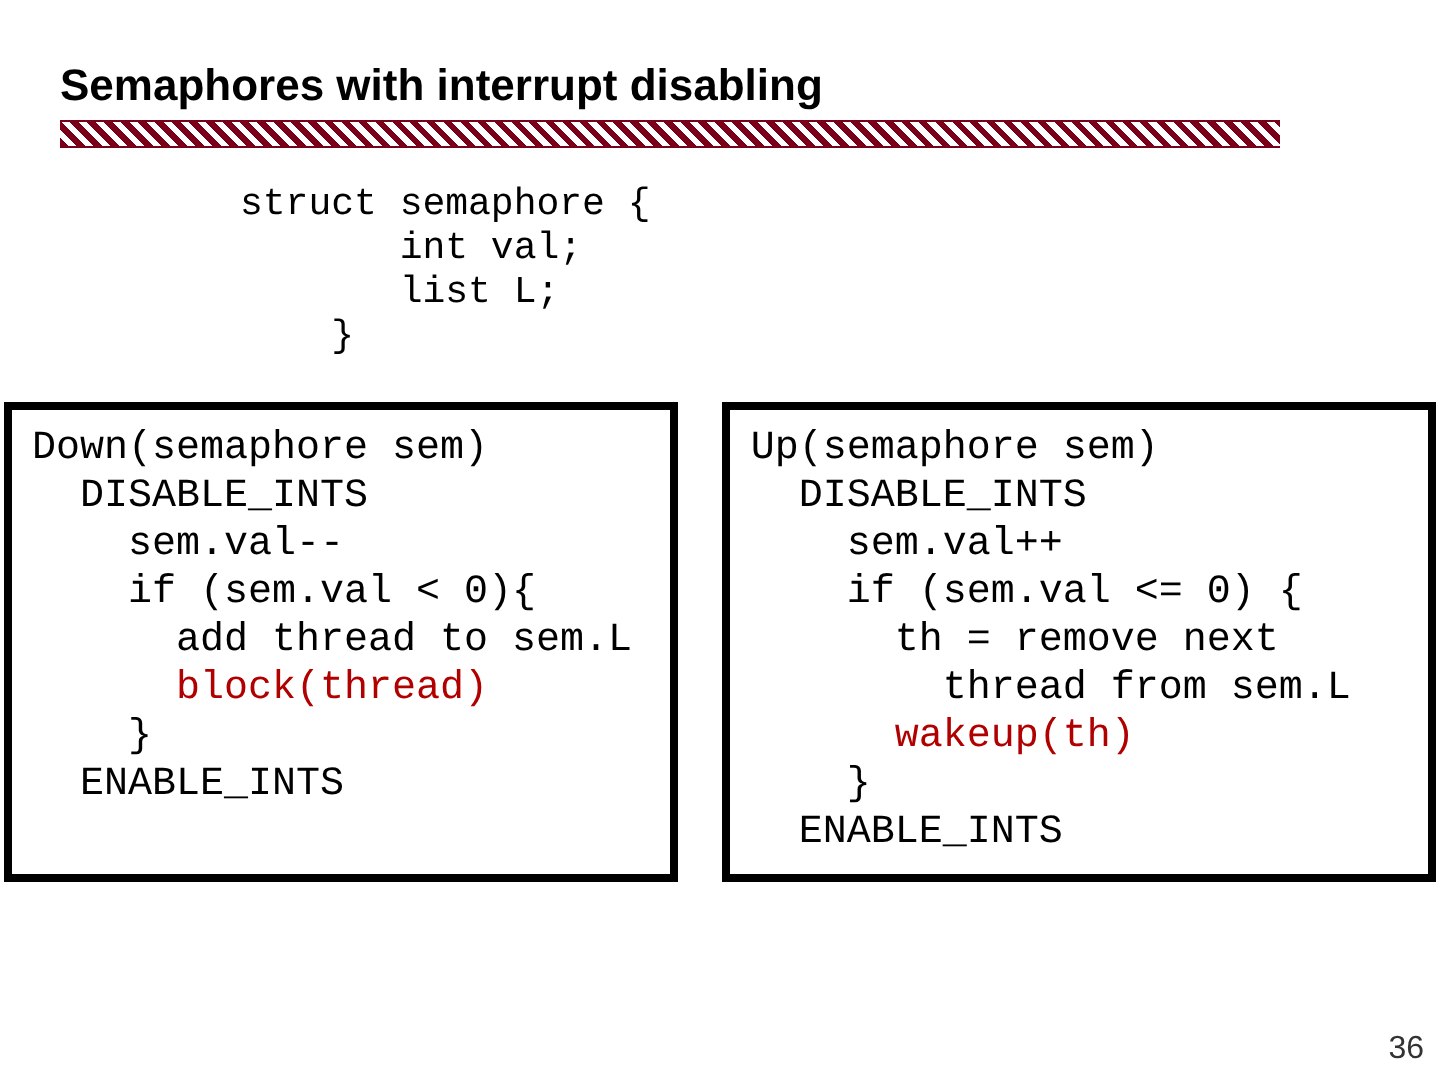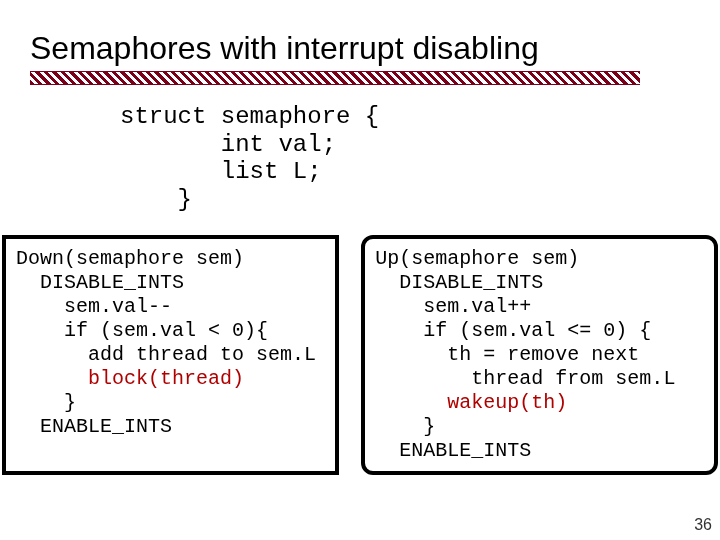--- a/index.html
+++ b/index.html
@@ -13,61 +13,61 @@
     overflow: hidden;
   }
   .slide {
     position: relative;
     width: 720px;
     height: 540px;
     box-sizing: border-box;
     padding: 24px 30px 0 30px;
   }
   .title {
-    font-size: 32px;
-    font-weight: normal;
+    font-size: 22px;
+    font-weight: bold;
     margin: 6px 0 4px 0;
   }
   .hatched-rule {
     height: 12px;
     width: 610px;
     margin-top: 4px;
     background: repeating-linear-gradient(
       45deg,
       #7a0019 0px,
       #7a0019 3px,
       #ffffff 3px,
       #ffffff 6px
     );
     border-top: 1px solid #7a0019;
     border-bottom: 1px solid #7a0019;
   }
   .struct-block {
     font-family: "Courier New", Courier, monospace;
-    font-size: 24px;
+    font-size: 19px;
     white-space: pre;
     margin: 18px 0 22px 90px;
     line-height: 1.15;
   }
   .columns {
     display: flex;
     gap: 22px;
     margin: 0 -28px 0 -28px;
   }
   .codebox {
     border: 4px solid #000;
     padding: 8px 10px;
     font-family: "Courier New", Courier, monospace;
     font-size: 20px;
     white-space: pre;
     line-height: 1.2;
     box-sizing: border-box;
   }
   .codebox.left  { width: 348px; }
-  .codebox.right { width: 368px; border-radius: 12px; }
+  .codebox.right { width: 368px; }
   .red { color: #b00000; }
   .pagenum {
     position: absolute;
     bottom: 6px;
     right: 8px;
     font-family: Arial, sans-serif;
     font-size: 16px;
     color: #333;
     text-align: right;
   }

